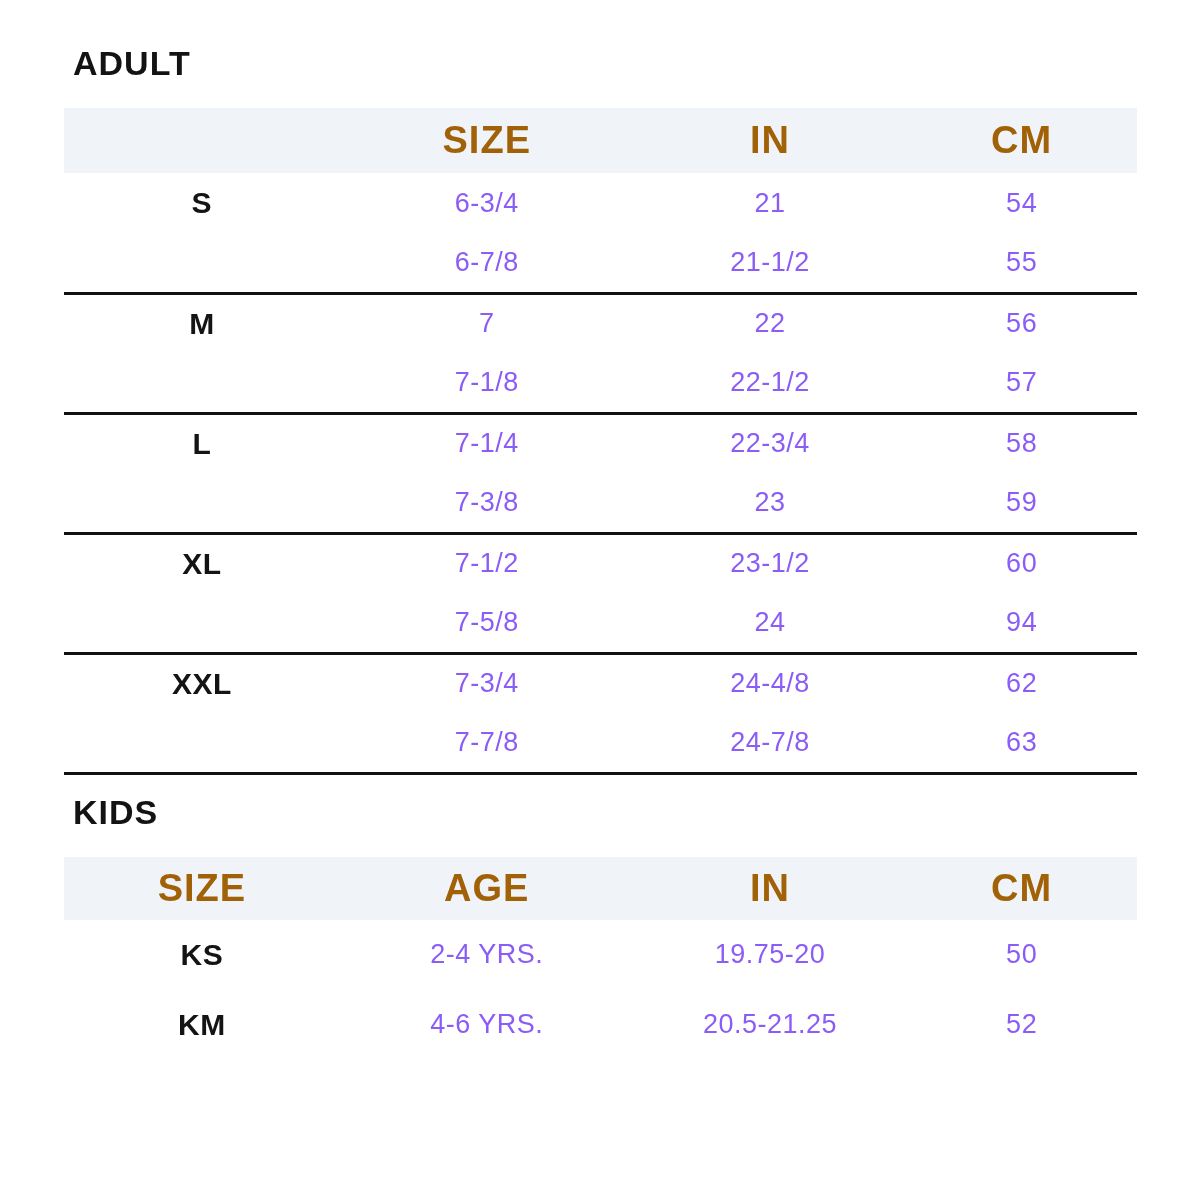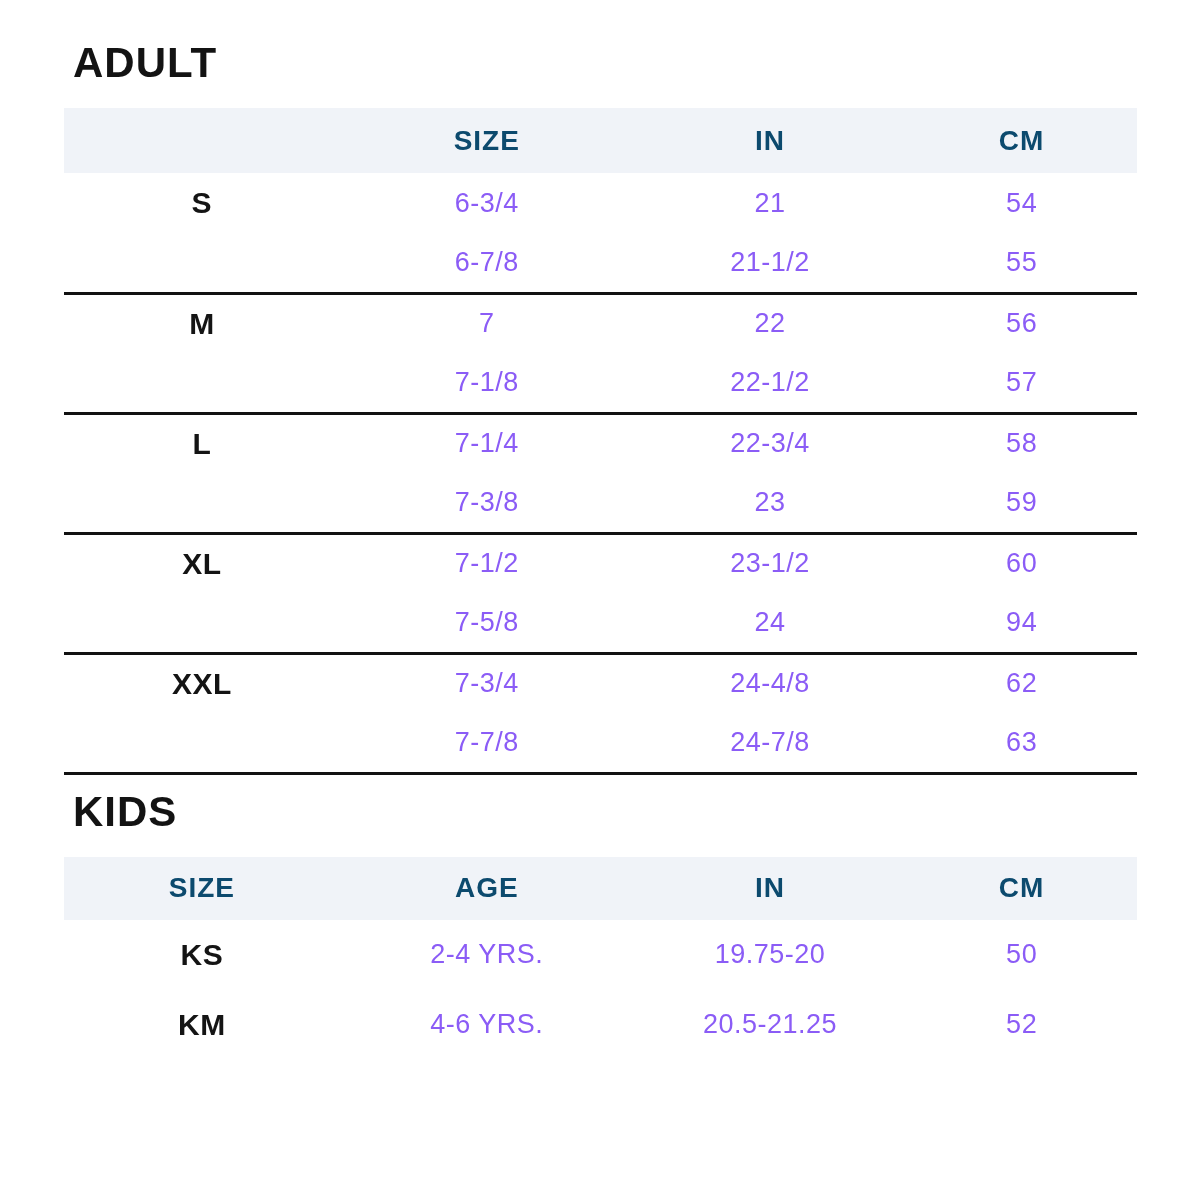--- a/index.html
+++ b/index.html
@@ -5,21 +5,21 @@
   * { box-sizing: border-box; }
   html, body { width: 1200px; height: 1200px; }
   body {
     margin: 0;
     padding: 40px 63px 0 64px;
     background: #ffffff;
     font-family: "Liberation Sans", sans-serif;
     color: #1e1e1e;
   }
   .section-title {
-    font-size: 42px;
+    font-size: 34px;
     line-height: 46px;
     font-weight: 700;
     letter-spacing: 1px;
     color: #131313;
     margin: 0 0 22px 0;
     padding-left: 9px;
   }
   .section-title.kids { margin-top: 14px; }
   table {
     width: 100%;
@@ -29,24 +29,24 @@
   col.c1 { width: 25.7%; }
   col.c2 { width: 27.4%; }
   col.c3 { width: 25.4%; }
   col.c4 { width: 21.5%; }
   thead tr {
     background: #f0f3f8;
   }
   .adult thead tr { height: 65px; }
   .kids-table thead tr { height: 63px; }
   th {
-    font-size: 28px;
+    font-size: 38px;
     font-weight: 700;
     letter-spacing: 1px;
-    color: #0c4a6e;
+    color: #a16207;
     text-align: center;
     padding: 0;
   }
   td {
     font-size: 27px;
     font-weight: 400;
     letter-spacing: 0.5px;
     color: #8b5cf6;
     text-align: center;
     padding: 0;

